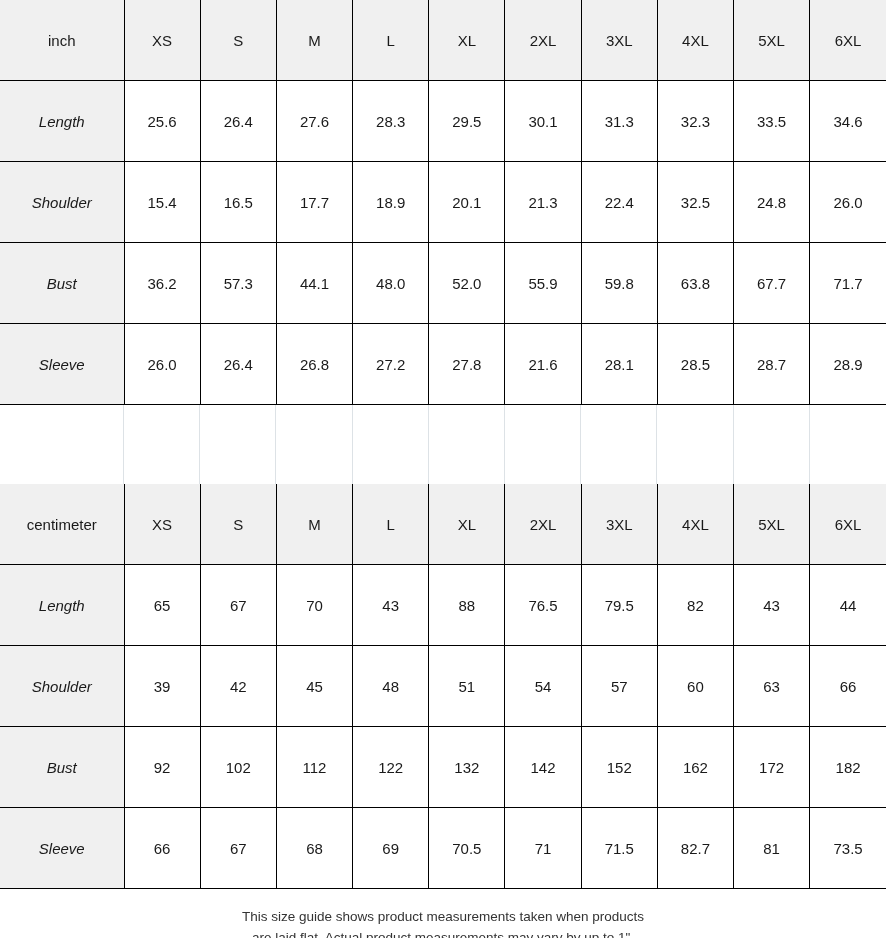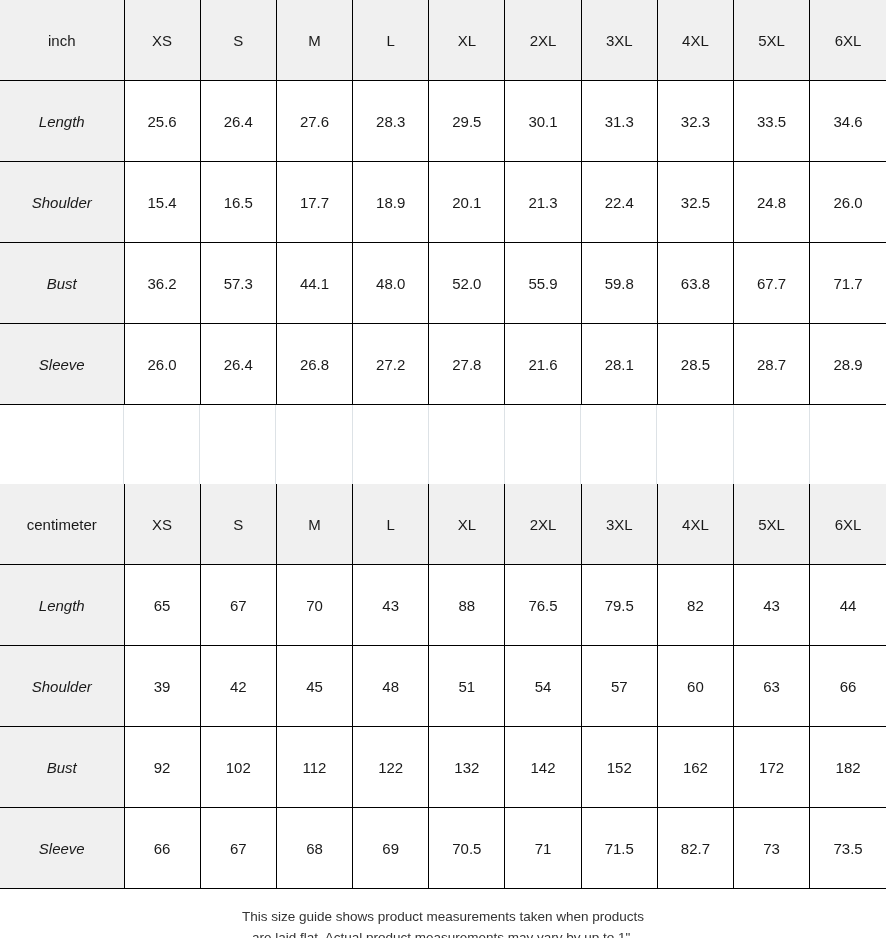--- a/index.html
+++ b/index.html
@@ -261,21 +261,21 @@
       <tr>
         <th class="row-label">Sleeve</th>
         <td class="value-cell">66</td>
         <td class="value-cell">67</td>
         <td class="value-cell">68</td>
         <td class="value-cell">69</td>
         <td class="value-cell">70.5</td>
         <td class="value-cell">71</td>
         <td class="value-cell">71.5</td>
         <td class="value-cell">82.7</td>
-        <td class="value-cell">73</td>
+        <td class="value-cell">81</td>
         <td class="value-cell">73.5</td>
       </tr>
     </tbody>
   </table>
 
   <div class="footnote">
     <span class="note-line">This size guide shows product measurements taken when products</span>
     <span class="note-line">are laid flat. Actual product measurements may vary by up to 1".</span>
   </div>
 

